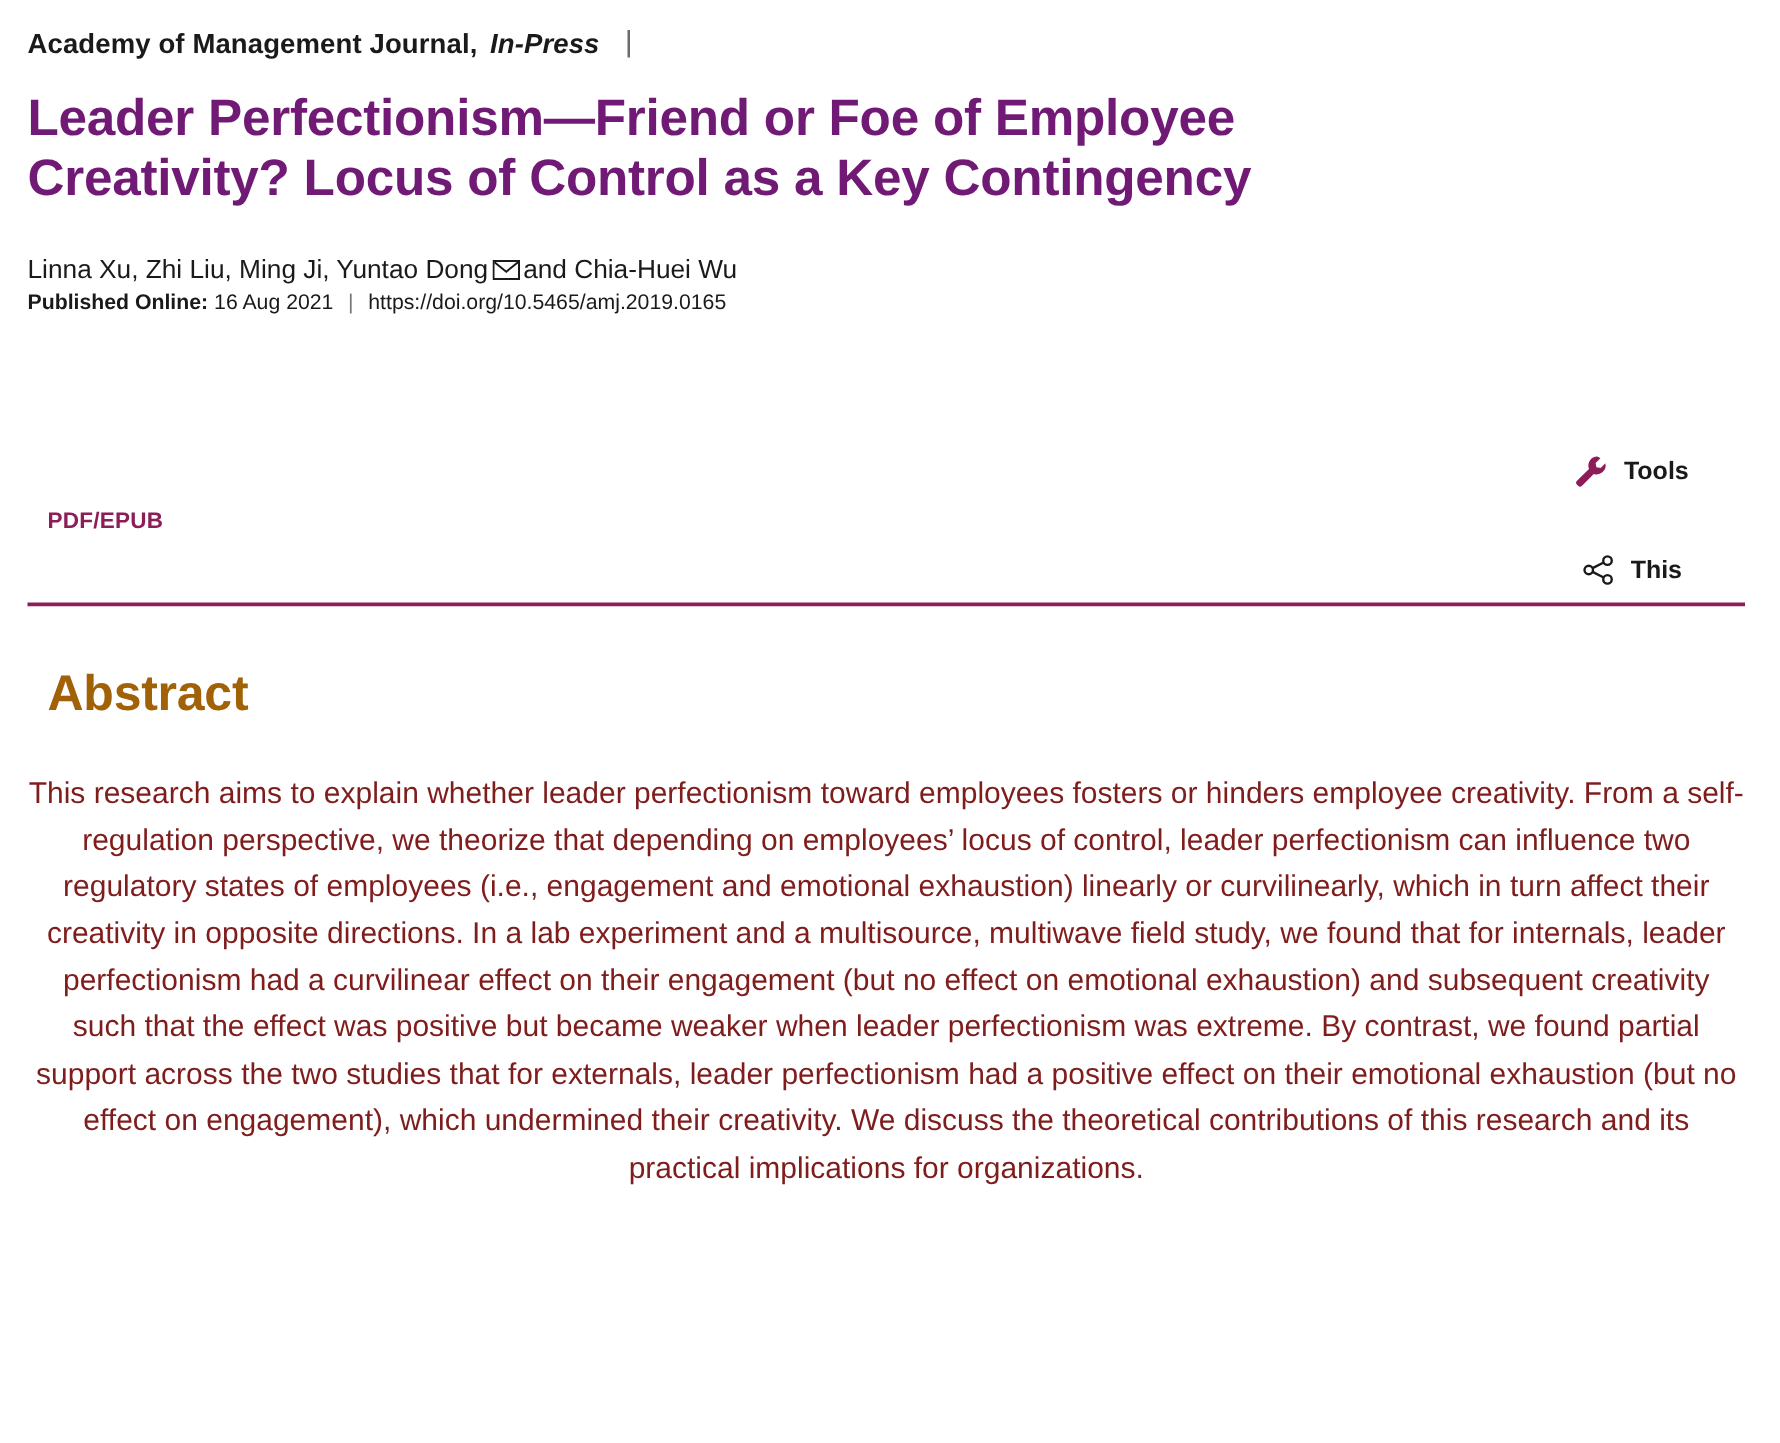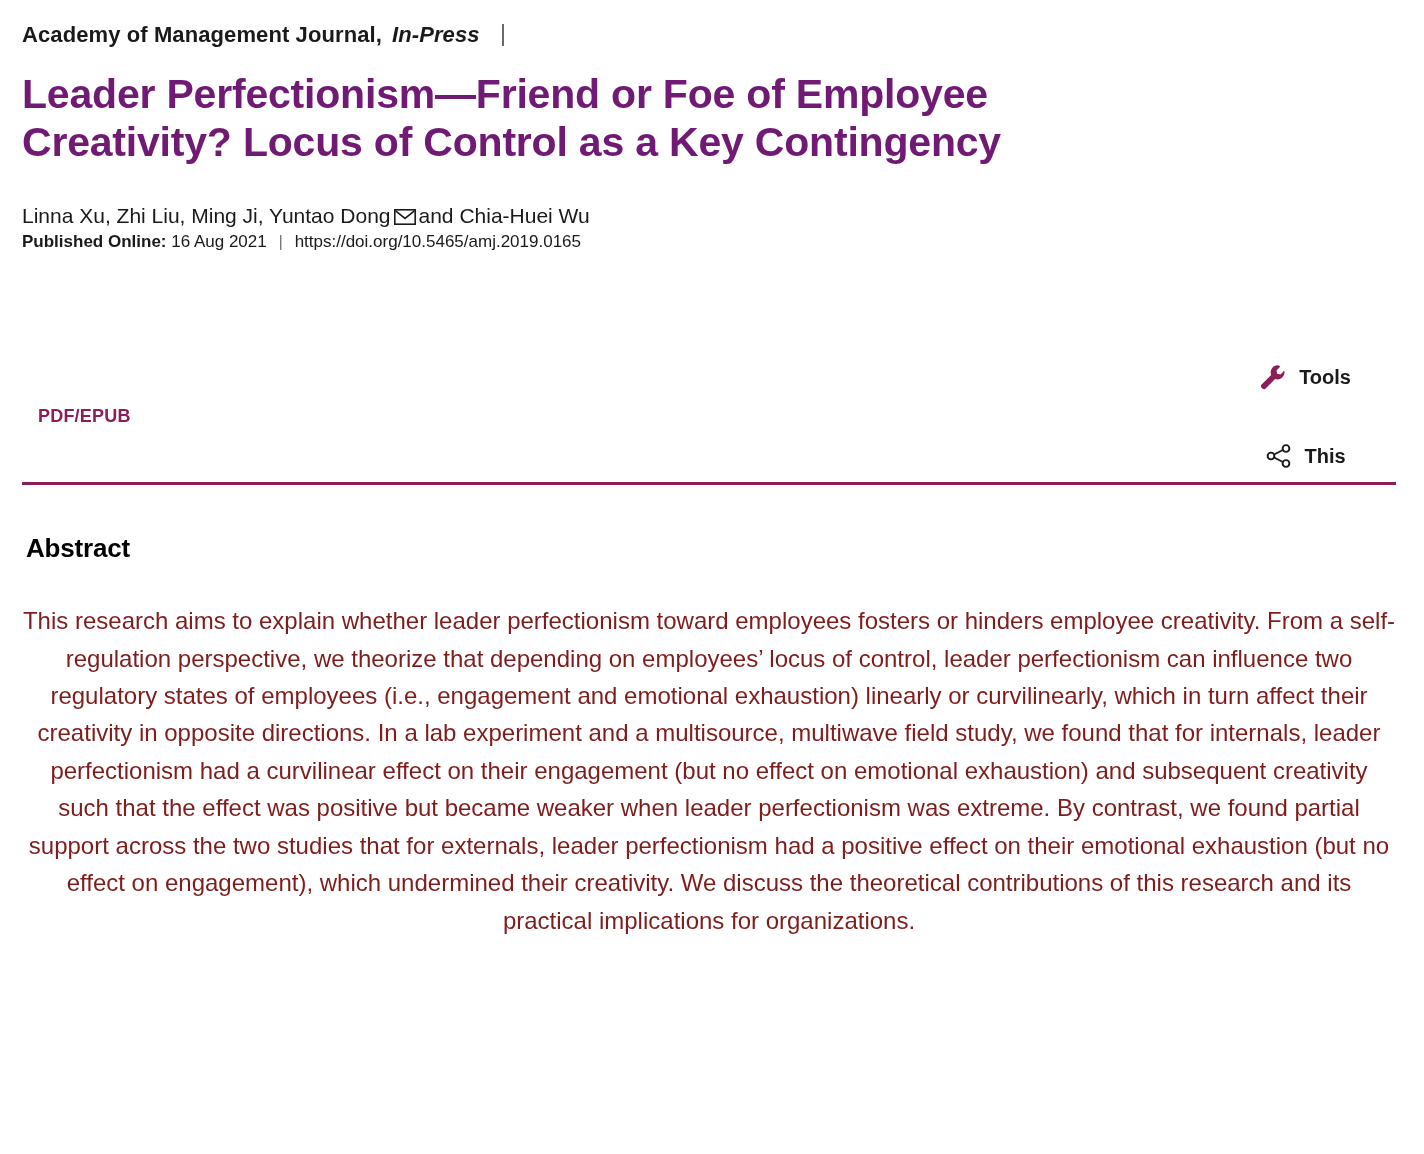--- a/index.html
+++ b/index.html
@@ -99,24 +99,24 @@
     color: #1a1a1a;
     cursor: pointer;
   }
   .tool-btn svg { display: block; }
   .hr {
     height: 3px;
     background: #8c1d58;
     margin: 0 0 0 0;
   }
   h2.abstract-heading {
-    font-size: 26px;
+    font-size: 40px;
     font-weight: bold;
-    color: #000000;
-    margin: 48px 0 38px 4px;
+    color: #a16207;
+    margin: 48px 0 38px 16px;
     letter-spacing: -0.2px;
   }
   .abstract-body {
     font-size: 24px;
     line-height: 1.56;
     color: #7f1d1d;
     max-width: 1385px;
     text-align: center;
   }
 </style>

